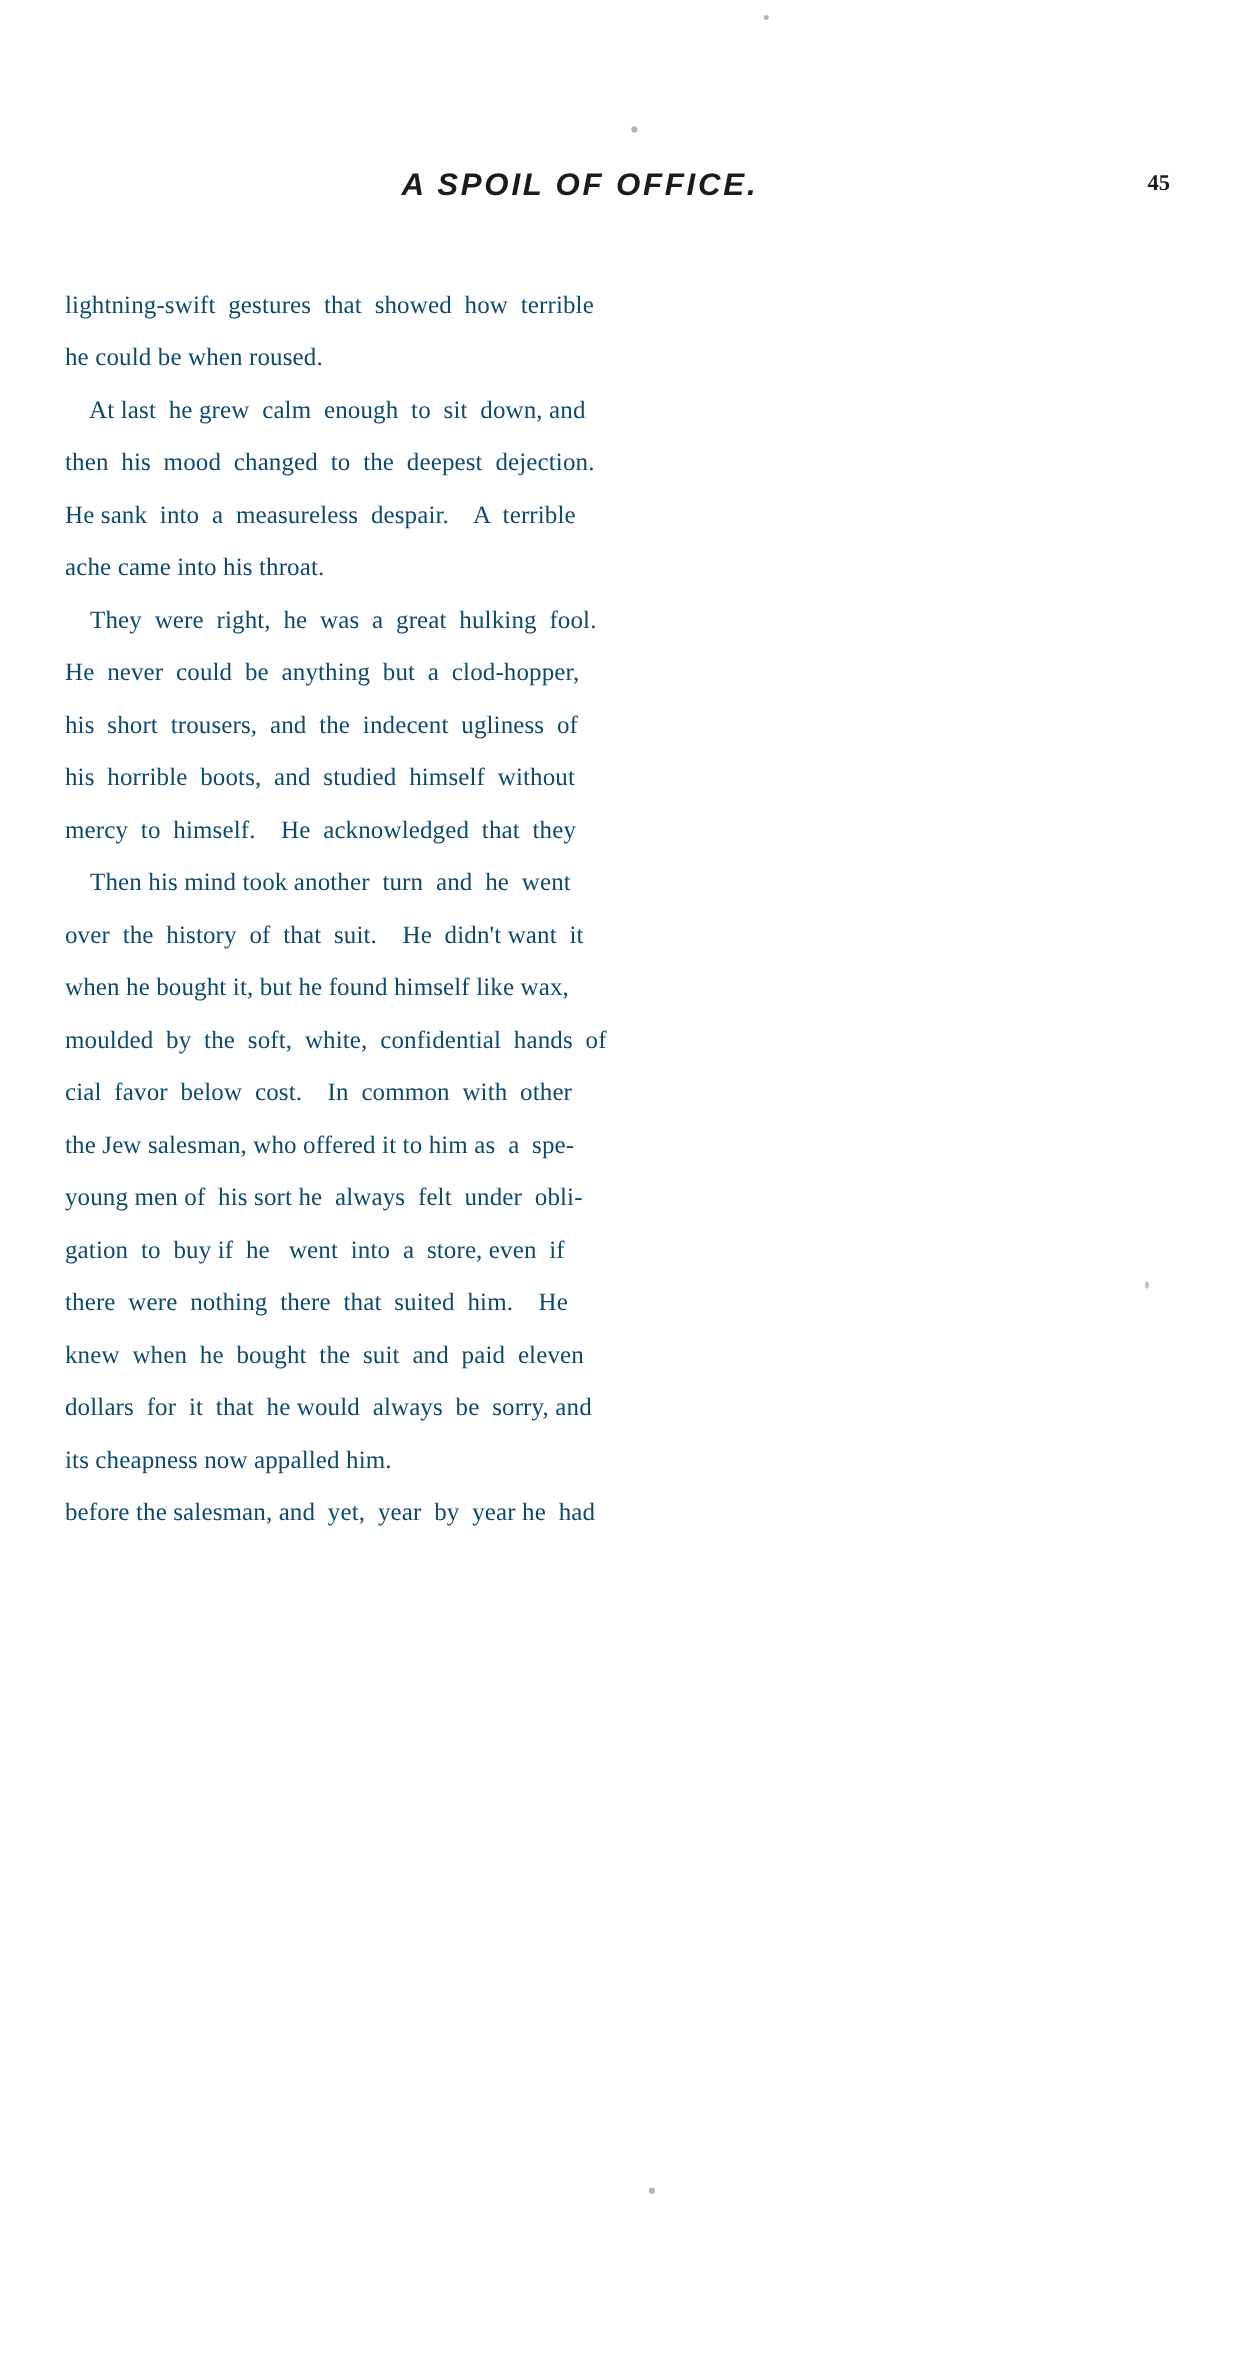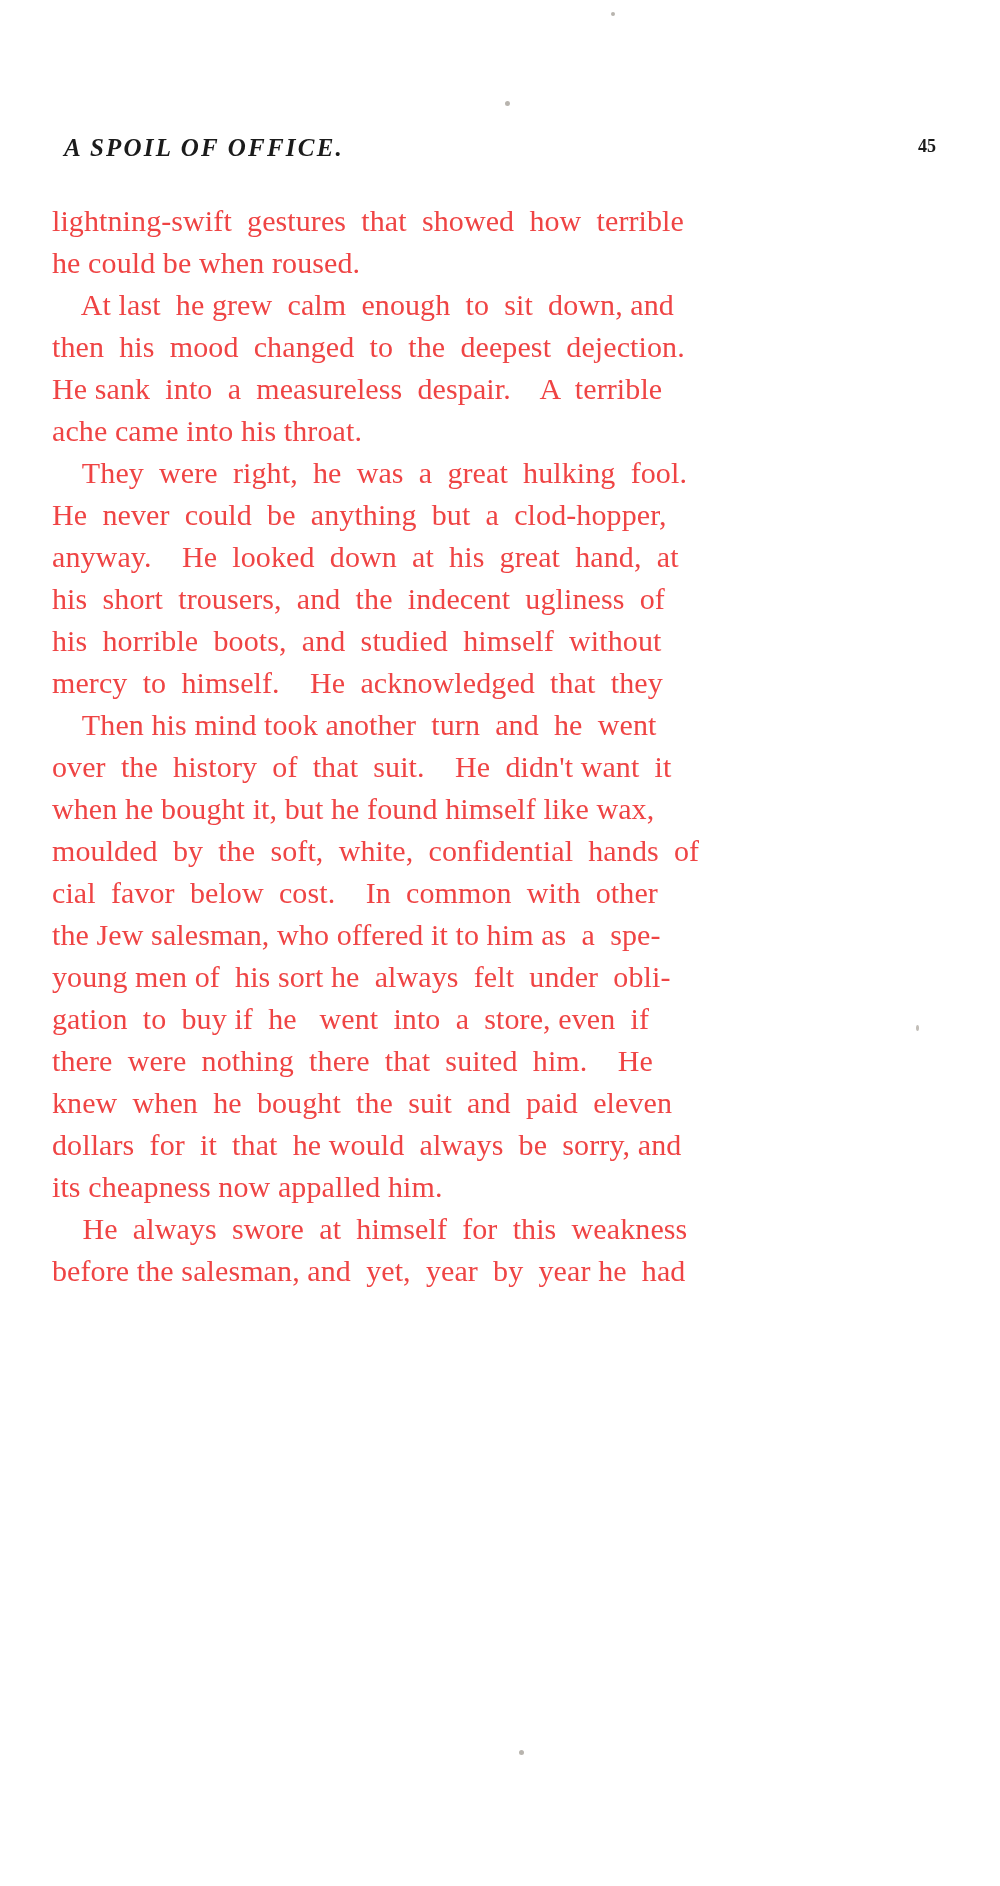--- a/index.html
+++ b/index.html
@@ -32,46 +32,46 @@
     left: 64px;
     top: 134px;
     width: 872px;
     height: 34px;
   }
   .running-title {
     position: absolute;
     left: 0;
     top: 0;
     width: 800px;
-    text-align: left;
-    font-family: Liberation Serif, serif;
+    text-align: center;
+    font-family: Liberation Sans, sans-serif;
     font-style: italic;
     font-weight: bold;
     font-size: 25px;
     letter-spacing: 2.2px;
     color: #1b1b1b;
   }
   .page-number {
     position: absolute;
     right: 0;
     top: 2px;
     font-family: "Liberation Serif", serif;
     font-weight: bold;
     font-size: 18px;
     color: #1b1b1b;
   }
 
   .body-text {
     position: absolute;
     left: 52px;
-    top: 200px;
+    top: 223px;
     width: 896px;
     font-family: "Liberation Serif", serif;
-    font-size: 30px;
-    color: #ef4444;
+    font-size: 20px;
+    color: #0c4a6e;
   }
   .line {
     display: block;
     white-space: pre;
     height: 42px;
     line-height: 42px;
     letter-spacing: 0.1px;
   }
 </style>
 </head>
@@ -91,33 +91,31 @@
 
   <div class="body-text">
     <span class="line">lightning-swift  gestures  that  showed  how  terrible</span>
     <span class="line">he could be when roused.</span>
     <span class="line">    At last  he grew  calm  enough  to  sit  down, and</span>
     <span class="line">then  his  mood  changed  to  the  deepest  dejection.</span>
     <span class="line">He sank  into  a  measureless  despair.    A  terrible</span>
     <span class="line">ache came into his throat.</span>
     <span class="line">    They  were  right,  he  was  a  great  hulking  fool.</span>
     <span class="line">He  never  could  be  anything  but  a  clod-hopper,</span>
-    <span class="line">anyway.    He  looked  down  at  his  great  hand,  at</span>
     <span class="line">his  short  trousers,  and  the  indecent  ugliness  of</span>
     <span class="line">his  horrible  boots,  and  studied  himself  without</span>
     <span class="line">mercy  to  himself.    He  acknowledged  that  they</span>
     <span class="line">    Then his mind took another  turn  and  he  went</span>
     <span class="line">over  the  history  of  that  suit.    He  didn't want  it</span>
     <span class="line">when he bought it, but he found himself like wax,</span>
     <span class="line">moulded  by  the  soft,  white,  confidential  hands  of</span>
     <span class="line">cial  favor  below  cost.    In  common  with  other</span>
     <span class="line">the Jew salesman, who offered it to him as  a  spe-</span>
     <span class="line">young men of  his sort he  always  felt  under  obli-</span>
     <span class="line">gation  to  buy if  he   went  into  a  store, even  if</span>
     <span class="line">there  were  nothing  there  that  suited  him.    He</span>
     <span class="line">knew  when  he  bought  the  suit  and  paid  eleven</span>
     <span class="line">dollars  for  it  that  he would  always  be  sorry, and</span>
     <span class="line">its cheapness now appalled him.</span>
-    <span class="line">    He  always  swore  at  himself  for  this  weakness</span>
     <span class="line">before the salesman, and  yet,  year  by  year he  had</span>
   </div>
 
 </div>
 
 </body></html>

